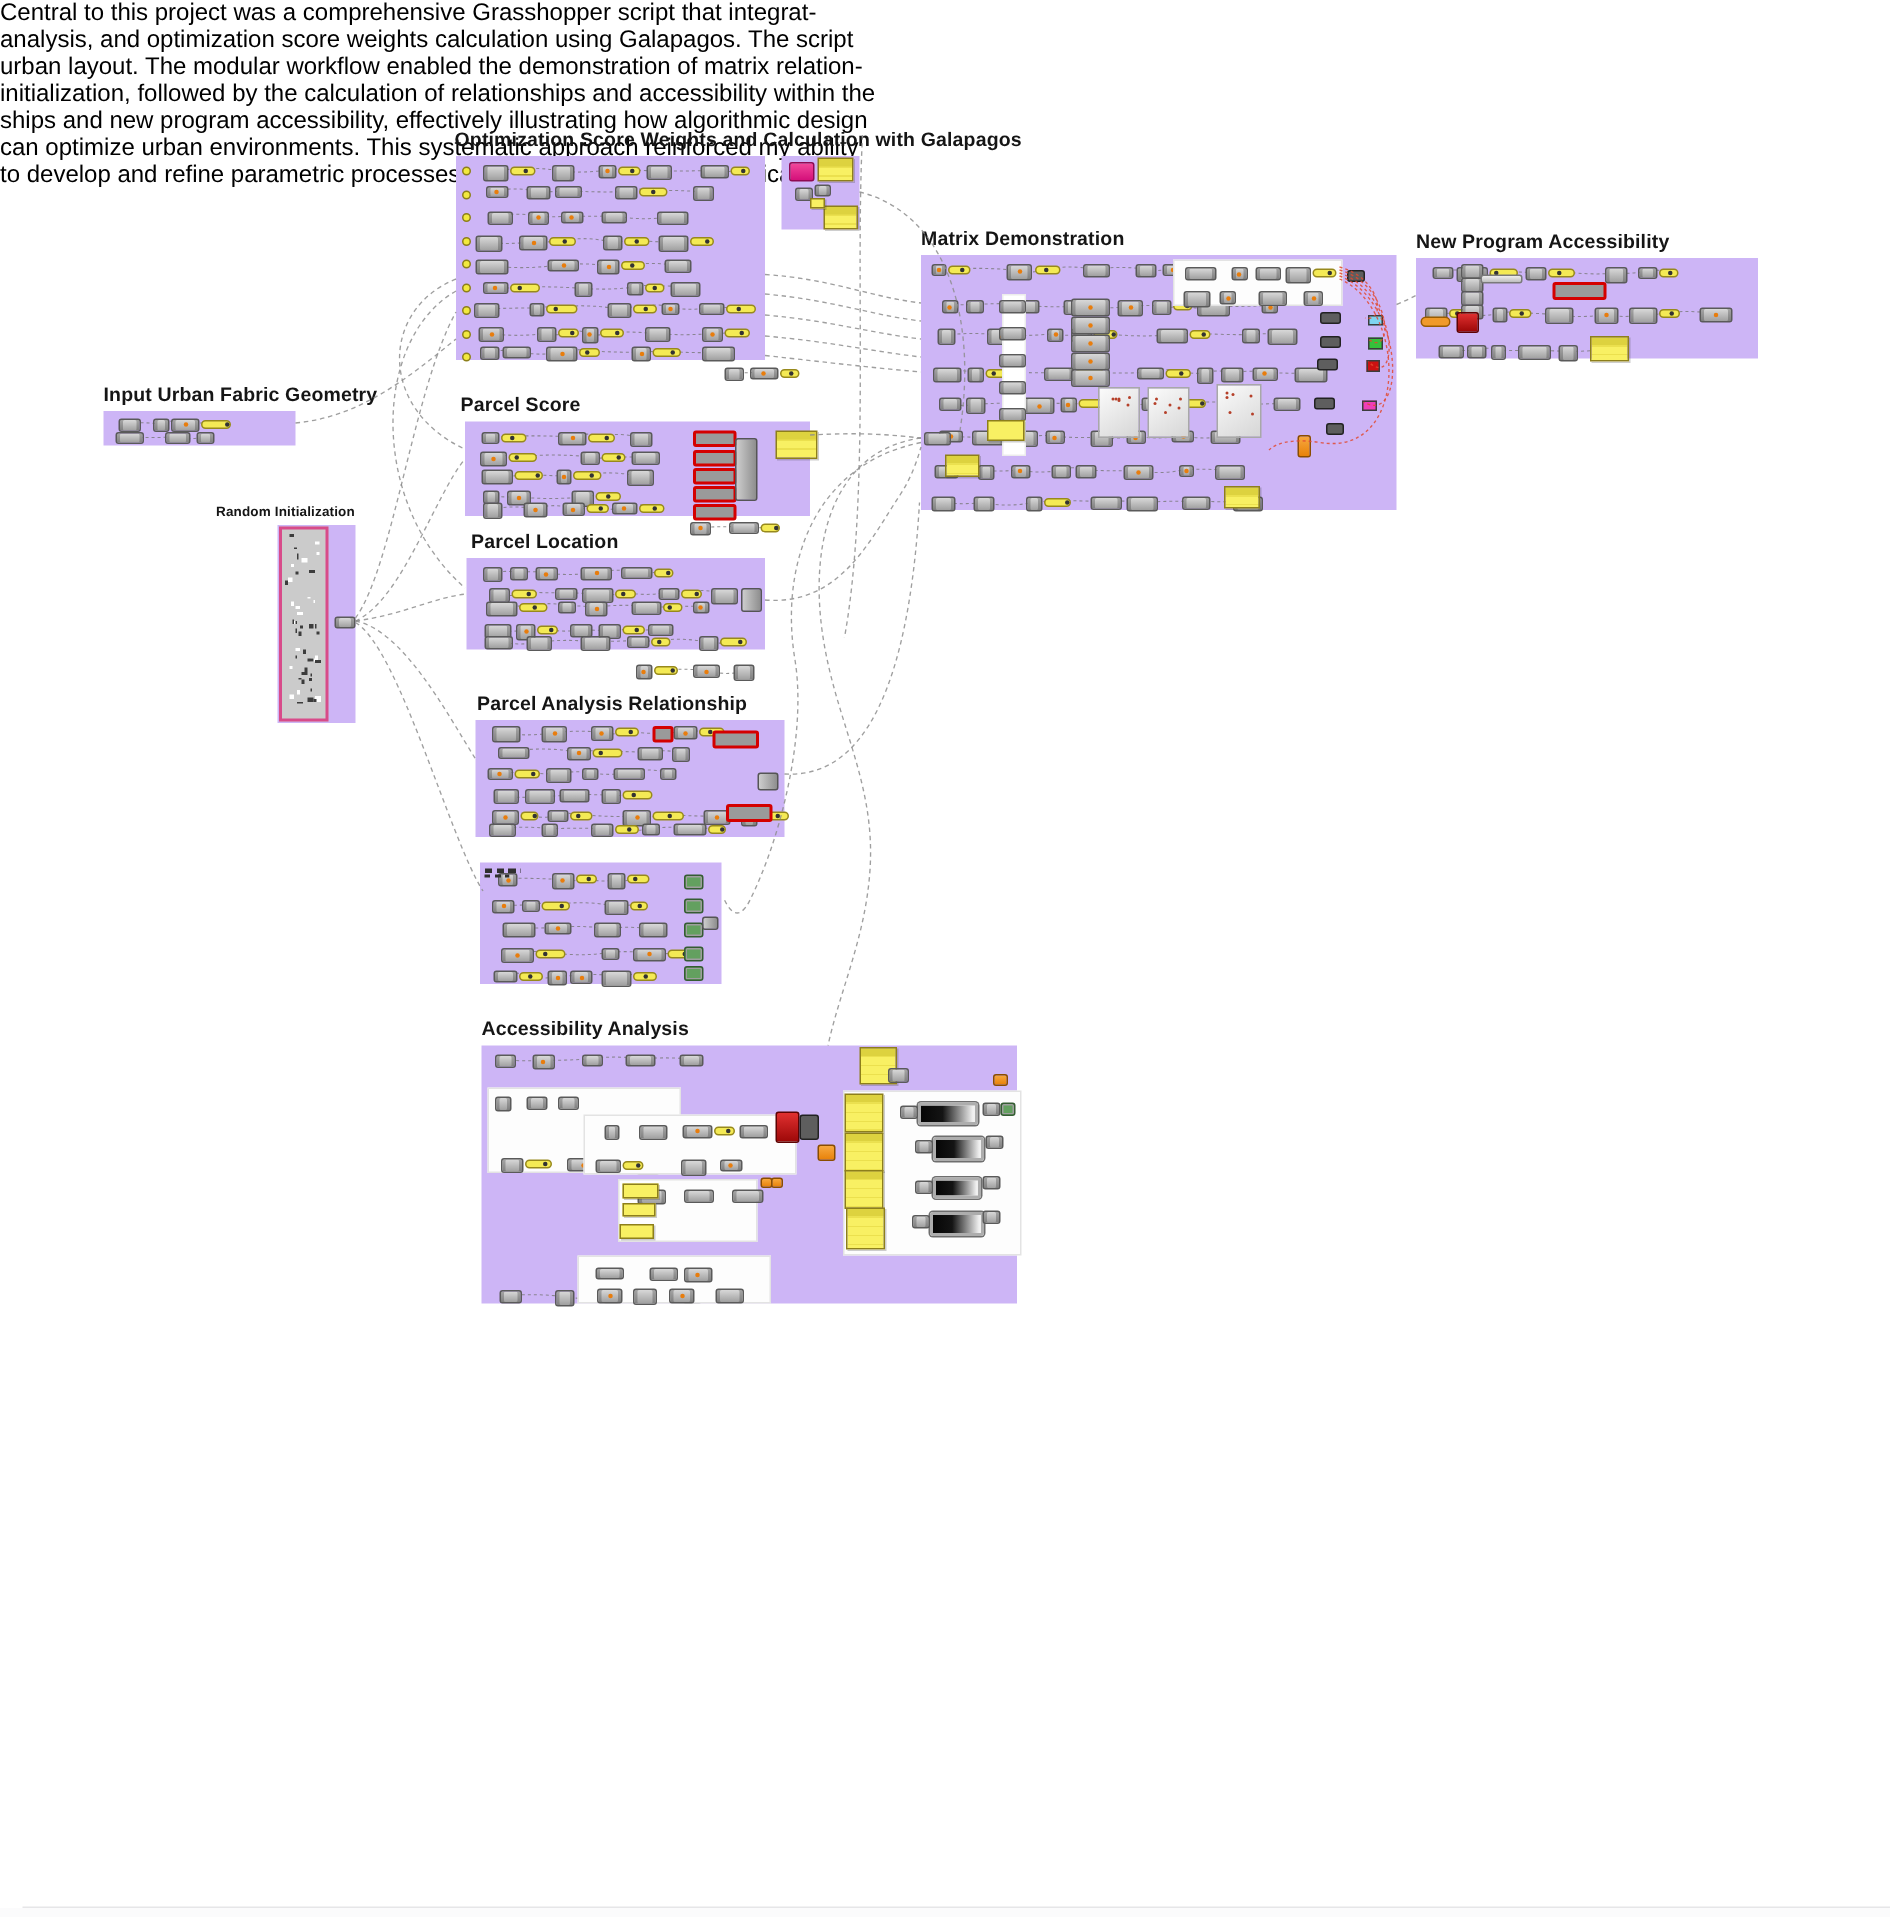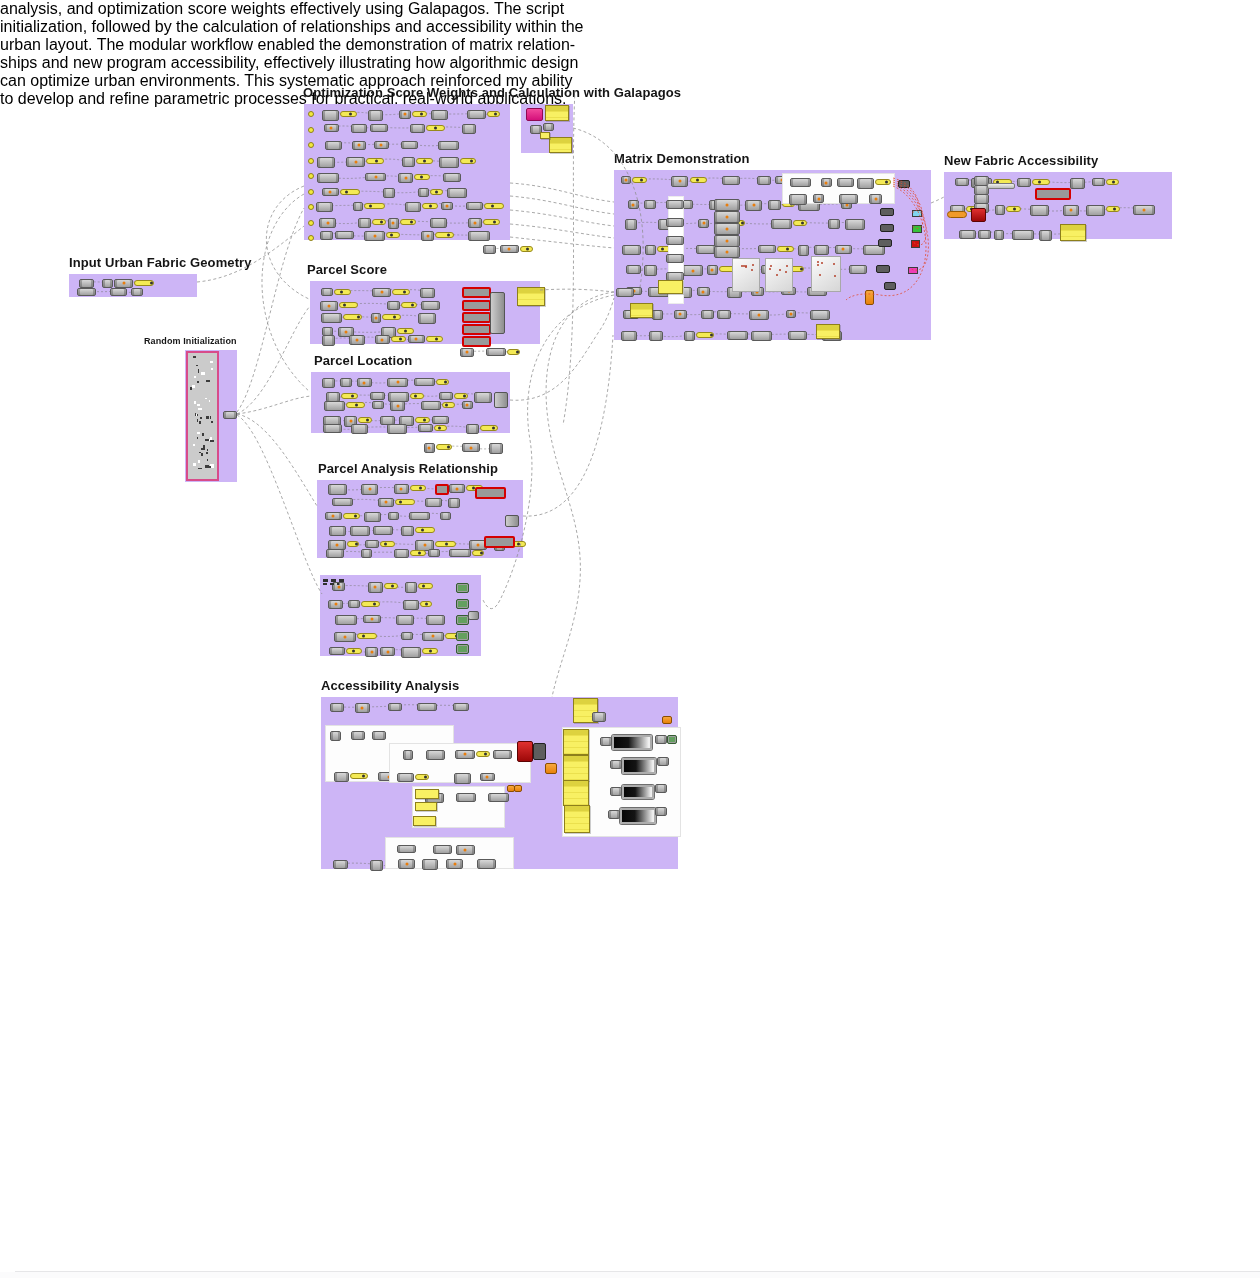--- a/index.html
+++ b/index.html
@@ -446,21 +446,21 @@
         <div class="dn" style="left: 266px; top: 54px; width: 12px; height: 6px;"></div>
         <div class="dn" style="left: 264px; top: 69px; width: 12px; height: 6px;"></div>
         <div class="dn" style="left: 262px; top: 95px; width: 12px; height: 6px;"></div>
         <div class="dn" style="left: 270px; top: 112px; width: 10px; height: 6px;"></div>
         <div class="dn" style="left: 284px; top: 10px; width: 10px; height: 6px;"></div>
         <div class="gn" style="left: 2px; top: 118px; width: 16px; height: 7px;"></div>
       </div>
   </section>
 
   <section class="module" style="left: 944px; top: 172px;">
-    <h2>New Fabric Accessibility</h2>
+    <h2>New Program Accessibility</h2>
     <div class="block" style="width: 228px; height: 67px; background: rgb(205, 181, 246);">
         <svg width="228" height="67">
           <path d="M17.230096145067364,9.08327953366097 Q26.730835853237657,6.455061882617883 36.23157556140795,10.10556703840848 Q46.74572085351683,12.58460980997188 57.25986614562571,8.791832573711872 Q68.00919696704484,9.572560917760711 78.75852778846398,9.429994924343191 Q87.21878769418923,11.062811160634737 95.67904759991448,8.791832573711872 Q113.94620411641196,11.433338879898656 132.21336063290946,10.219893781584688 Q142.7945596312359,10.686149823362939 153.37575862956234,8.867586459615268 Q160.385320043345,7.416921076423023 167.39488145712764,8.791832573711872" fill="none" stroke="#787878" stroke-width="0.7" stroke-dasharray="2 2" opacity="0.8"></path>
           <path d="M12.403077465482056,37.518507233820856 Q20.506513289525174,36.854508757125586 28.60994911356829,36.410577887669206 Q41.786152541288175,39.95724058832275 54.96235596900806,37.0030236026505 Q61.83901660569245,35.34611466812203 68.71567724237684,36.410577887669206 Q81.5814994897577,36.96528041129932 94.44732173713855,37.74890832323581 Q110.29265534072184,40.42971963097807 126.1379889443051,37.49320303578861 Q138.20858882530592,40.214469197555445 150.27918870630674,37.9071282860823 Q159.06537174526602,38.119696903275326 167.8515547842253,36.410577887669206 Q183.34073716169223,34.623102615762036 198.82991953915916,37.221364542259835" fill="none" stroke="#787878" stroke-width="0.7" stroke-dasharray="2 2" opacity="0.8"></path>
           <path d="M22.551244485657662,61.55398228834383 Q31.078344280226155,61.688539714203216 39.60544407479465,61.66886907117441 Q46.921224367571995,58.39189957670169 54.237004660349335,61.99022855760995 Q66.25600897106341,61.3475679588737 78.27501328177749,61.81629885046277 Q89.35199226597322,61.668421028589364 100.42897125016897,62.28184997080825 Q113.89782683355733,62.18097689055139 127.36668241694568,61.27363685180899" fill="none" stroke="#787878" stroke-width="0.7" stroke-dasharray="2 2" opacity="0.8"></path>
         </svg>
         <div class="gn" style="left: 11.107px; top: 5.79183px; width: 12.2462px; height: 6.58289px;"></div>
         <div class="gn" style="left: 26.6204px; top: 5.79183px; width: 19.2223px; height: 8.62747px;"></div>
         <div class="sl" style="left: 48.8427px; top: 6.79183px; width: 16.8343px; height: 4px;">
           <i style="left: 2.12653px;"></i>
@@ -1097,23 +1097,24 @@
       <path d="M575,90 C570,190 580,330 563,425" fill="none" stroke="#8e8e8e" stroke-width="0.9" stroke-dasharray="3 2.5" opacity="0.85"></path>
       <path d="M893,178 C920,185 925,215 910,212" fill="none" stroke="#e2492f" stroke-width="0.9" stroke-dasharray="2 2" opacity="0.85"></path>
       <path d="M893,180 C928,190 930,240 912,226" fill="none" stroke="#e2492f" stroke-width="0.9" stroke-dasharray="2 2" opacity="0.85"></path>
       <path d="M893,182 C932,195 934,262 912,241" fill="none" stroke="#e2492f" stroke-width="0.9" stroke-dasharray="2 2" opacity="0.85"></path>
       <path d="M893,184 C936,200 938,285 909,268" fill="none" stroke="#e2492f" stroke-width="0.9" stroke-dasharray="2 2" opacity="0.85"></path>
       <path d="M893,186 C938,205 940,305 880,295 C860,292 850,296 846,300" fill="none" stroke="#e2492f" stroke-width="0.9" stroke-dasharray="2 2" opacity="0.85"></path>
     </svg>
 
   <p class="para">
     </p>
-    <div>analysis, and optimization score weights effectively using Galapagos. The script</div>
+    <div>Central to this project was a comprehensive Grasshopper script that integrat-</div>
+    <div>analysis, and optimization score weights calculation using Galapagos. The script</div>
+    <div>urban layout. The modular workflow enabled the demonstration of matrix relation-</div>
     <div>initialization, followed by the calculation of relationships and accessibility within the</div>
-    <div>urban layout. The modular workflow enabled the demonstration of matrix relation-</div>
     <div>ships and new program accessibility, effectively illustrating how algorithmic design</div>
     <div>can optimize urban environments. This systematic approach reinforced my ability</div>
     <div>to develop and refine parametric processes for practical, real-world applications.</div>
   <p></p>
 
   <div class="rule"></div>
   <div class="below-rule"></div>
 </div>
 
 </body></html>

